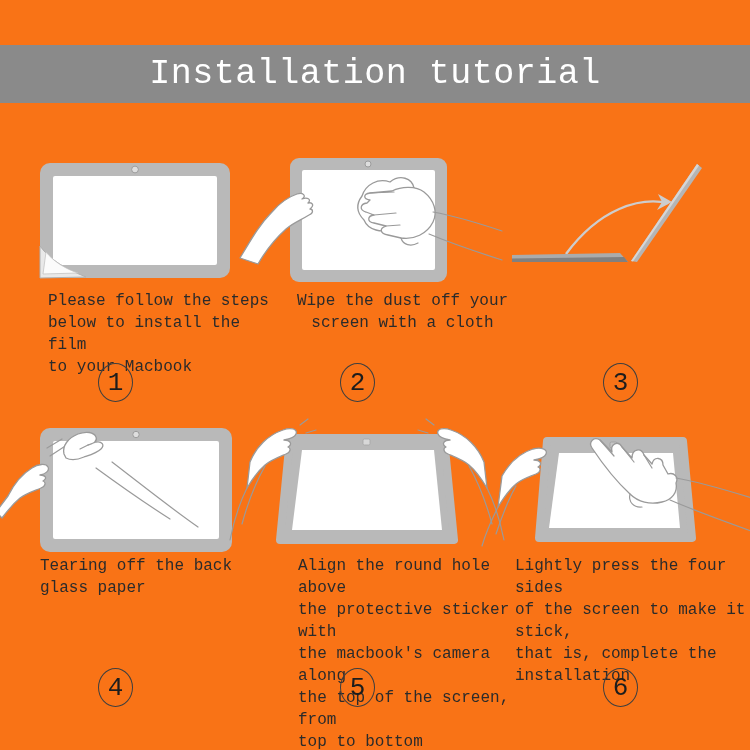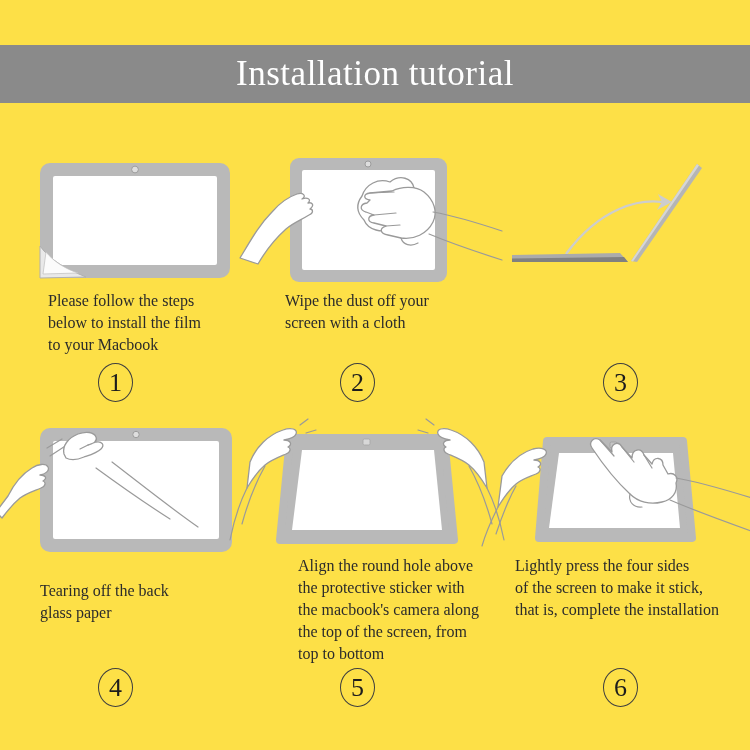--- a/index.html
+++ b/index.html
@@ -1,33 +1,33 @@
 <!DOCTYPE html>
 <html><head>
 <meta charset="utf-8">
 <style>
   html,body{margin:0;padding:0;background:#fff;}
-  #canvas{position:relative;width:750px;height:750px;background:#fde047;overflow:hidden;
-          font-family:Liberation Serif, serif;}
+  #canvas{position:relative;width:750px;height:750px;background:#f97316;overflow:hidden;
+          font-family:Liberation Mono, monospace;}
   .header{position:absolute;left:0;top:45px;width:750px;height:58px;background:#8a8a8a;
           color:#ffffff;font-size:35px;letter-spacing:.5px;line-height:58px;text-align:center;}
   .step{position:absolute;width:250px;}
   #step1{left:0;top:150px;height:270px;}
   #step2{left:250px;top:150px;height:270px;}
   #step3{left:500px;top:150px;height:270px;}
   #step4{left:0;top:420px;height:330px;}
   #step5{left:250px;top:420px;height:330px;}
   #step6{left:500px;top:420px;height:330px;}
   .illus{position:absolute;left:0;top:0;width:250px;height:138px;overflow:visible;}
   .illus svg{overflow:visible;display:block;}
   .caption{position:absolute;font-size:16px;line-height:22px;color:#2b2b2b;white-space:pre-line;width:235px;}
   .row1 .caption{top:140px;}
   .row2 .caption{top:135px;}
-  #step1 .caption{left:48px;} #step2 .caption{left:35px;} #step3 .caption{left:16px;}
-  #step4 .caption{left:40px;margin-top:25px;} #step5 .caption{left:18px;margin-left:30px;} #step6 .caption{left:15px;}
+  #step1 .caption{left:48px;} #step2 .caption{left:35px;text-align:center;} #step3 .caption{left:16px;}
+  #step4 .caption{left:40px;} #step5 .caption{left:18px;margin-left:30px;} #step6 .caption{left:15px;}
   .num{position:absolute;width:33px;height:37px;border:1.6px solid #3f3f3f;border-radius:50%;
        display:flex;align-items:center;justify-content:center;font-size:26px;color:#1d1d1d;}
   .row1 .num{top:213px;}
   .row2 .num{top:248px;}
   #step1 .num,#step4 .num{left:98px;}
   #step2 .num,#step5 .num{left:90px;}
   #step3 .num,#step6 .num{left:103px;}
   .hand{fill:#ffffff;stroke:#9a9a9a;stroke-width:1.3;stroke-linejoin:round;stroke-linecap:round;}
   .lineart{fill:none;stroke:#9a9a9a;stroke-width:1.2;stroke-linecap:round;}
 </style>

